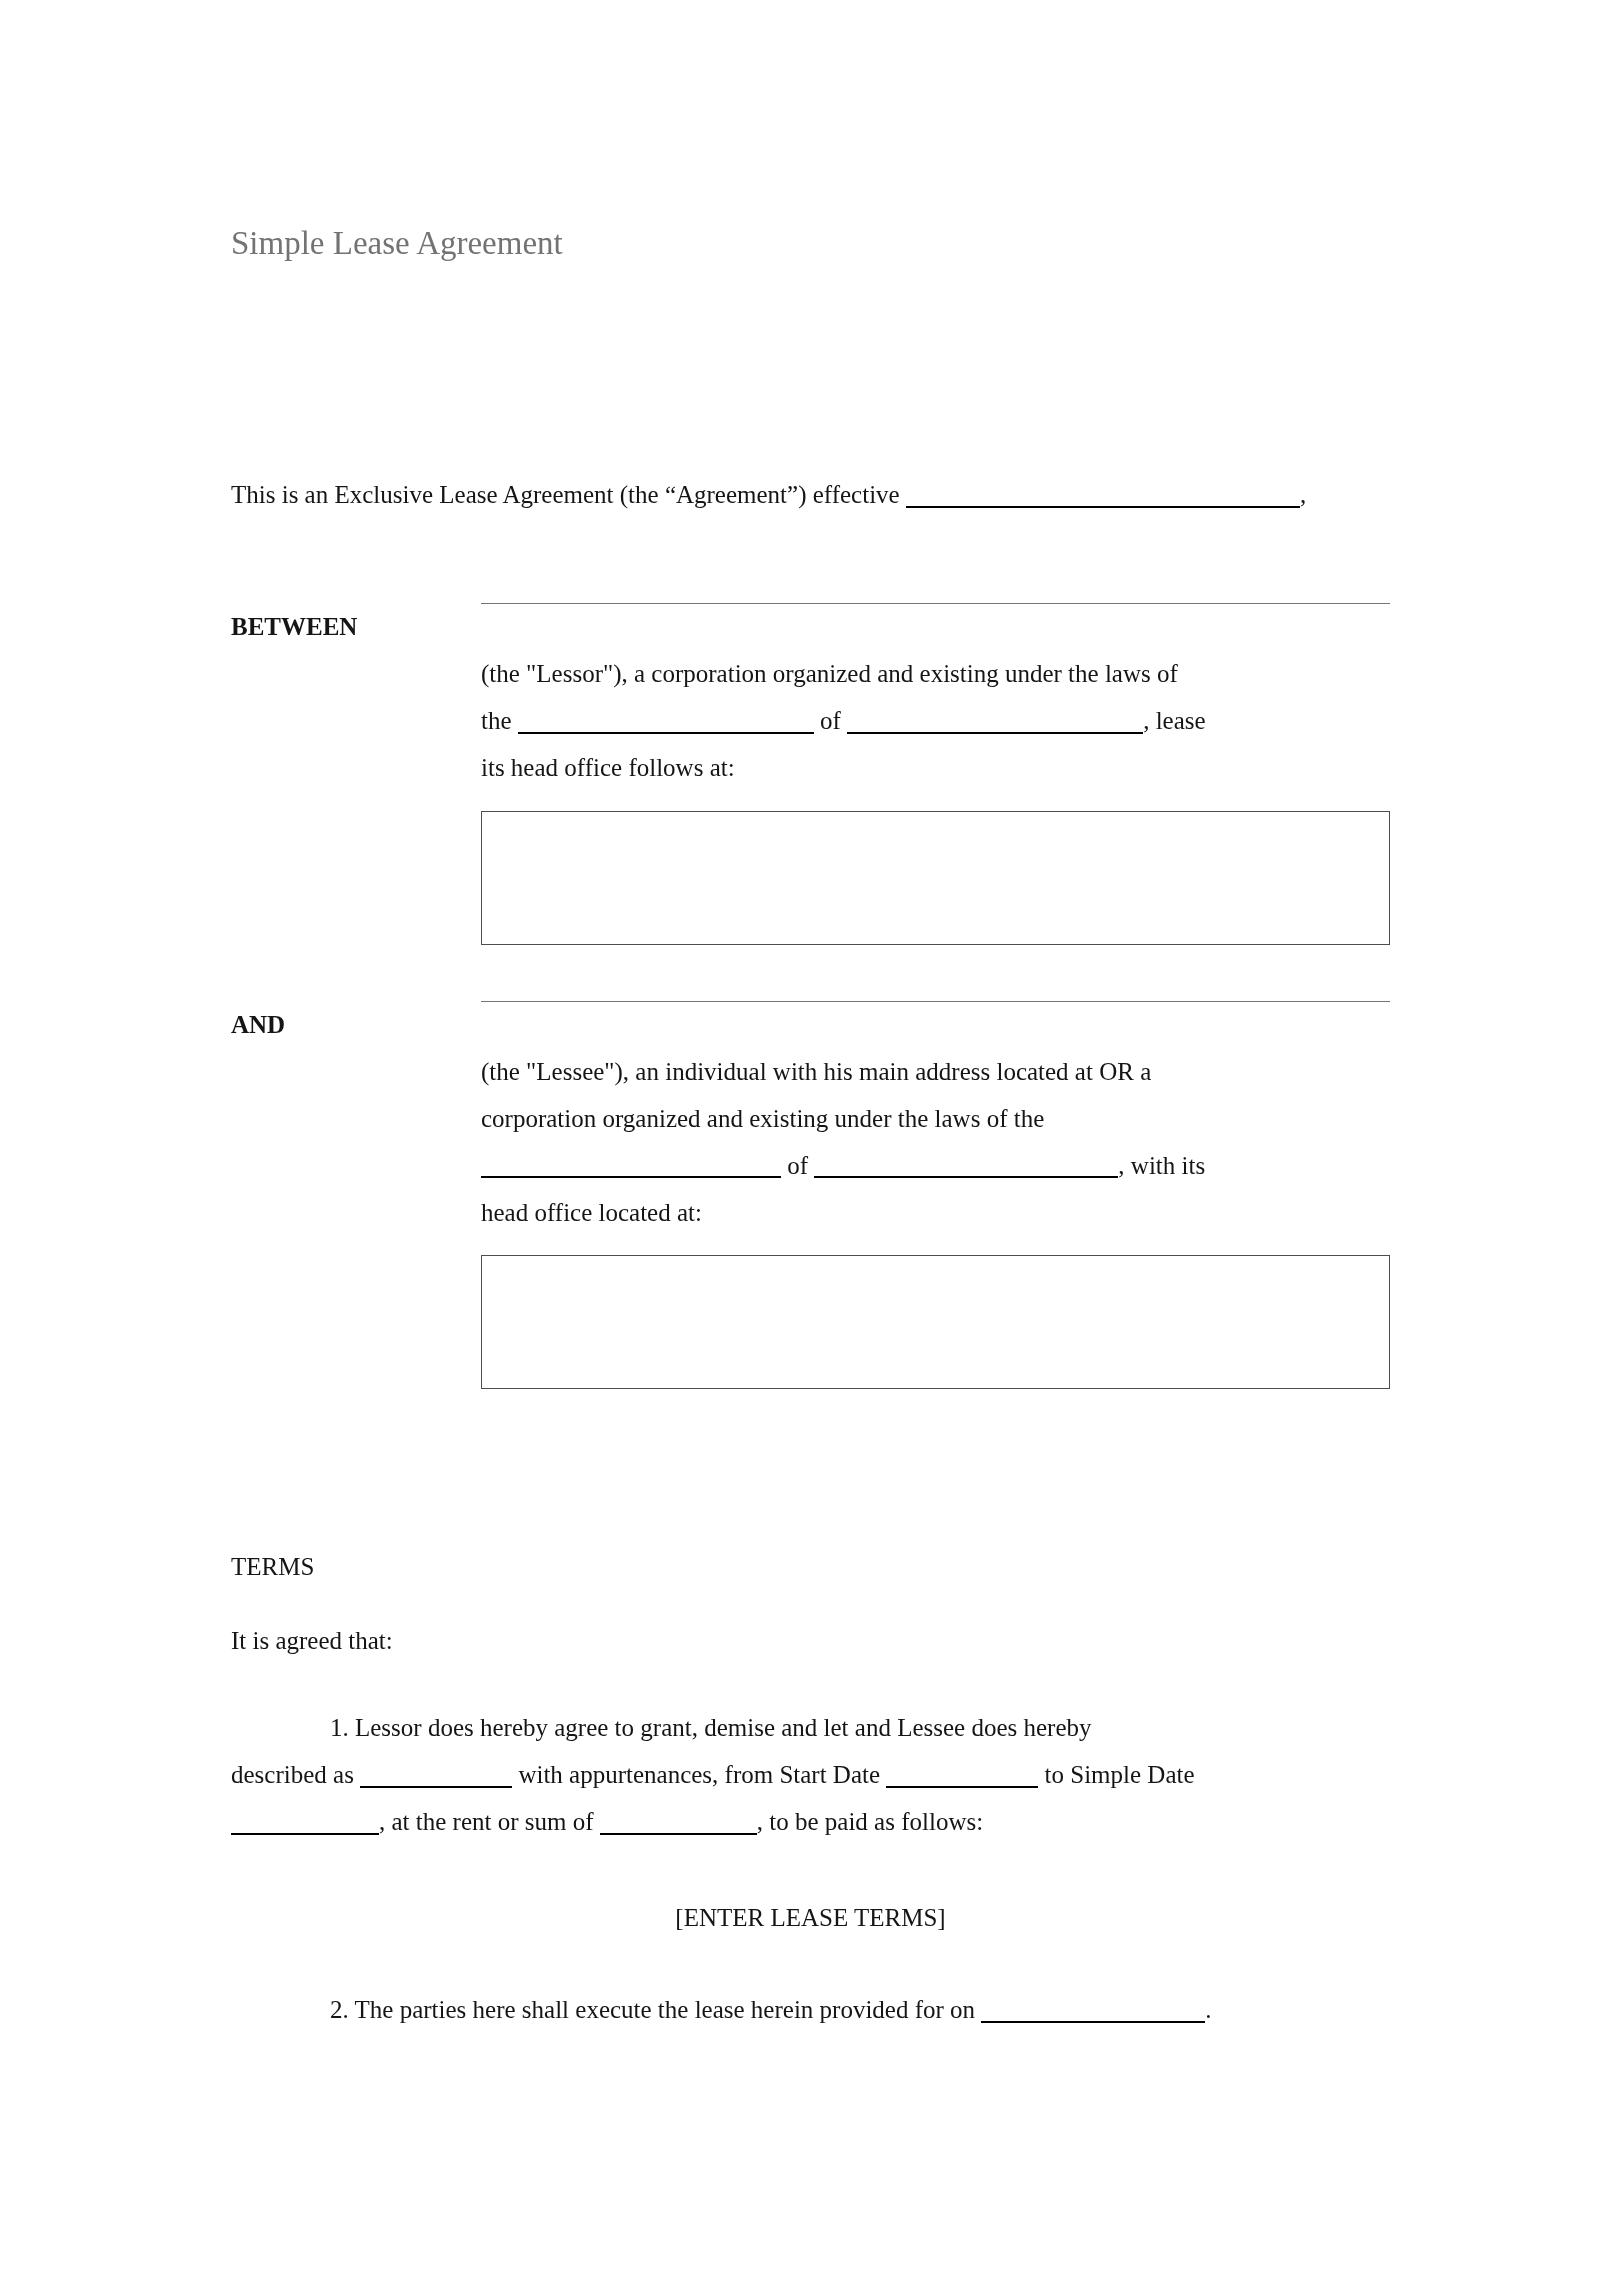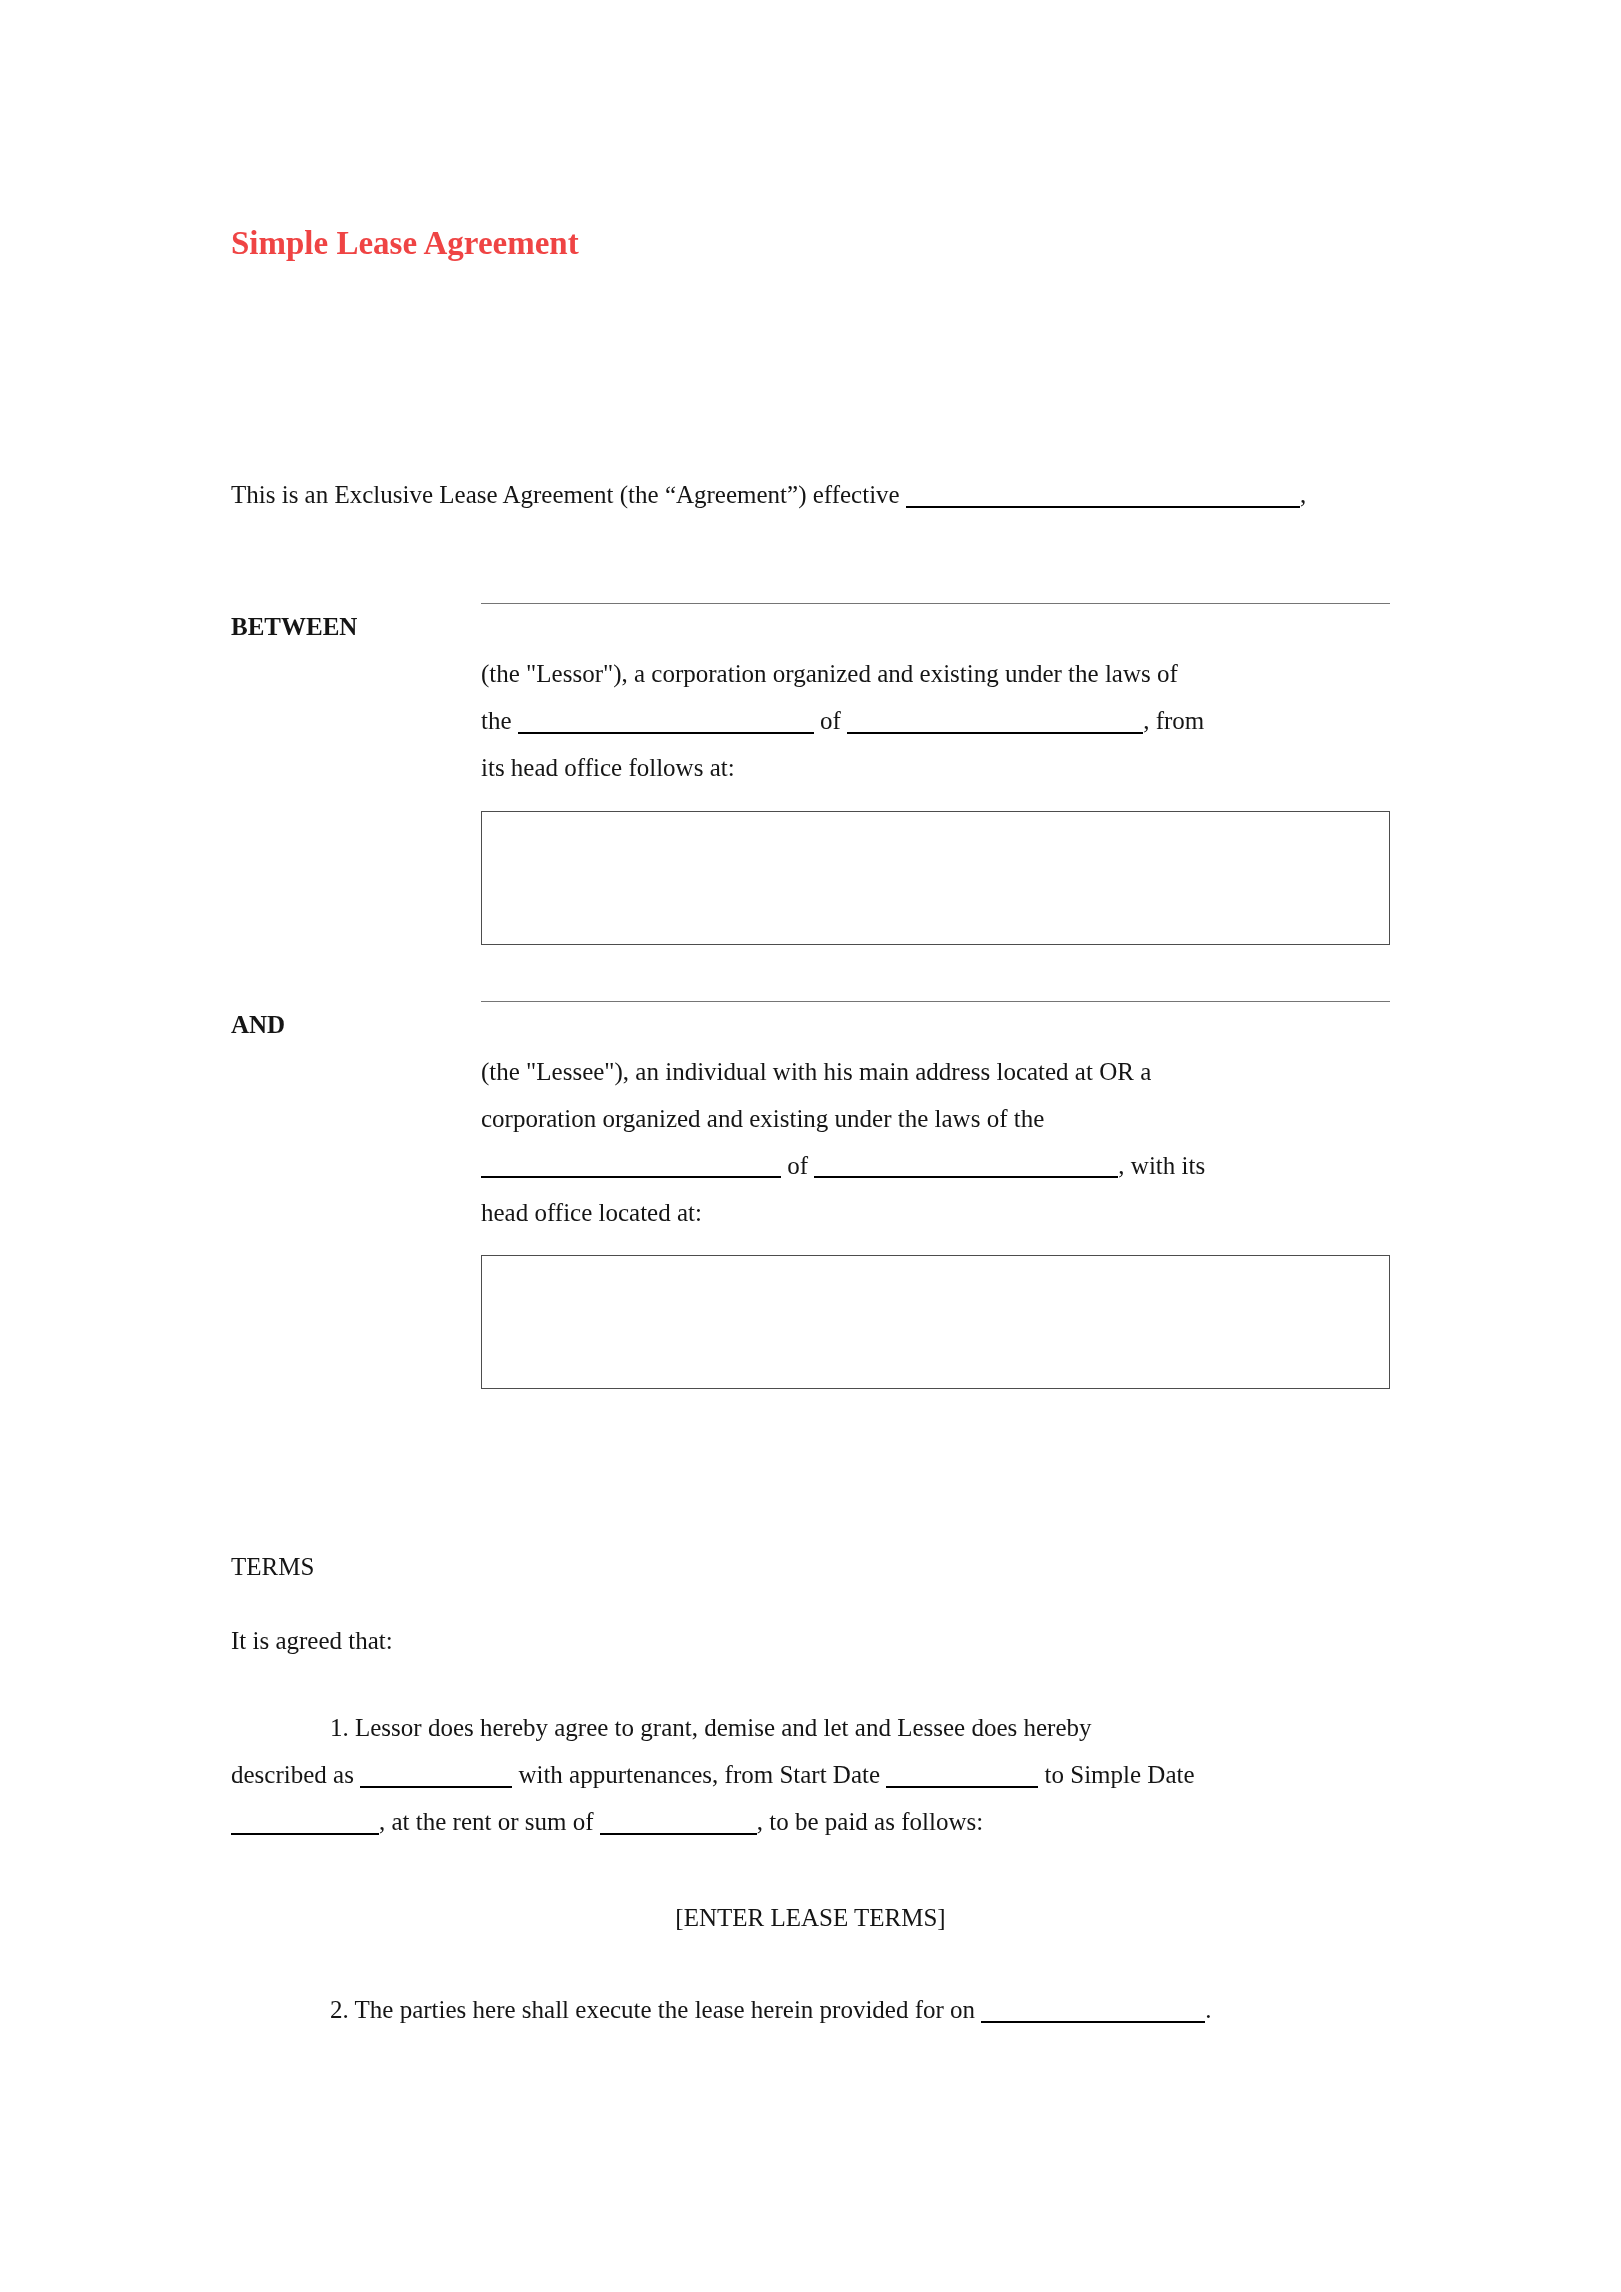--- a/index.html
+++ b/index.html
@@ -16,22 +16,22 @@
     background: #ffffff;
     font-family: "Liberation Serif", "DejaVu Serif", serif;
     color: #151515;
     font-size: 25px;
     overflow: hidden;
   }
   h1.doc-title {
     margin: 0 0 206px 0;
     font-size: 33px;
     line-height: 43px;
-    font-weight: bold;
-    color: #ef4444;
+    font-weight: normal;
+    color: #737373;
   }
   .para {
     line-height: 47px;
   }
   .line {
     white-space: nowrap;
     line-height: 47px;
   }
   .blank {
     display: inline-block;
@@ -109,21 +109,21 @@
       <div class="line"><span>This is an Exclusive Lease Agreement (the “Agreement”) effective </span><span class="blank" style="width: 394px;"></span><span>,</span></div>
     </div>
 
   <div class="party-row">
     <span class="party-label">BETWEEN</span>
     <div class="name-line"></div>
   </div>
 
   <div class="para party-body">
       <div class="line"><span>(the "Lessor"), a corporation organized and existing under the laws of</span></div>
-      <div class="line"><span>the </span><span class="blank" style="width: 296px;"></span><span> of </span><span class="blank" style="width: 296px;"></span><span>, from</span></div>
+      <div class="line"><span>the </span><span class="blank" style="width: 296px;"></span><span> of </span><span class="blank" style="width: 296px;"></span><span>, lease</span></div>
       <div class="line"><span>its head office follows at:</span></div>
     </div>
 
   <div class="address-box"></div>
 
   <div class="party-row and-row">
     <span class="party-label">AND</span>
     <div class="name-line"></div>
   </div>
 

